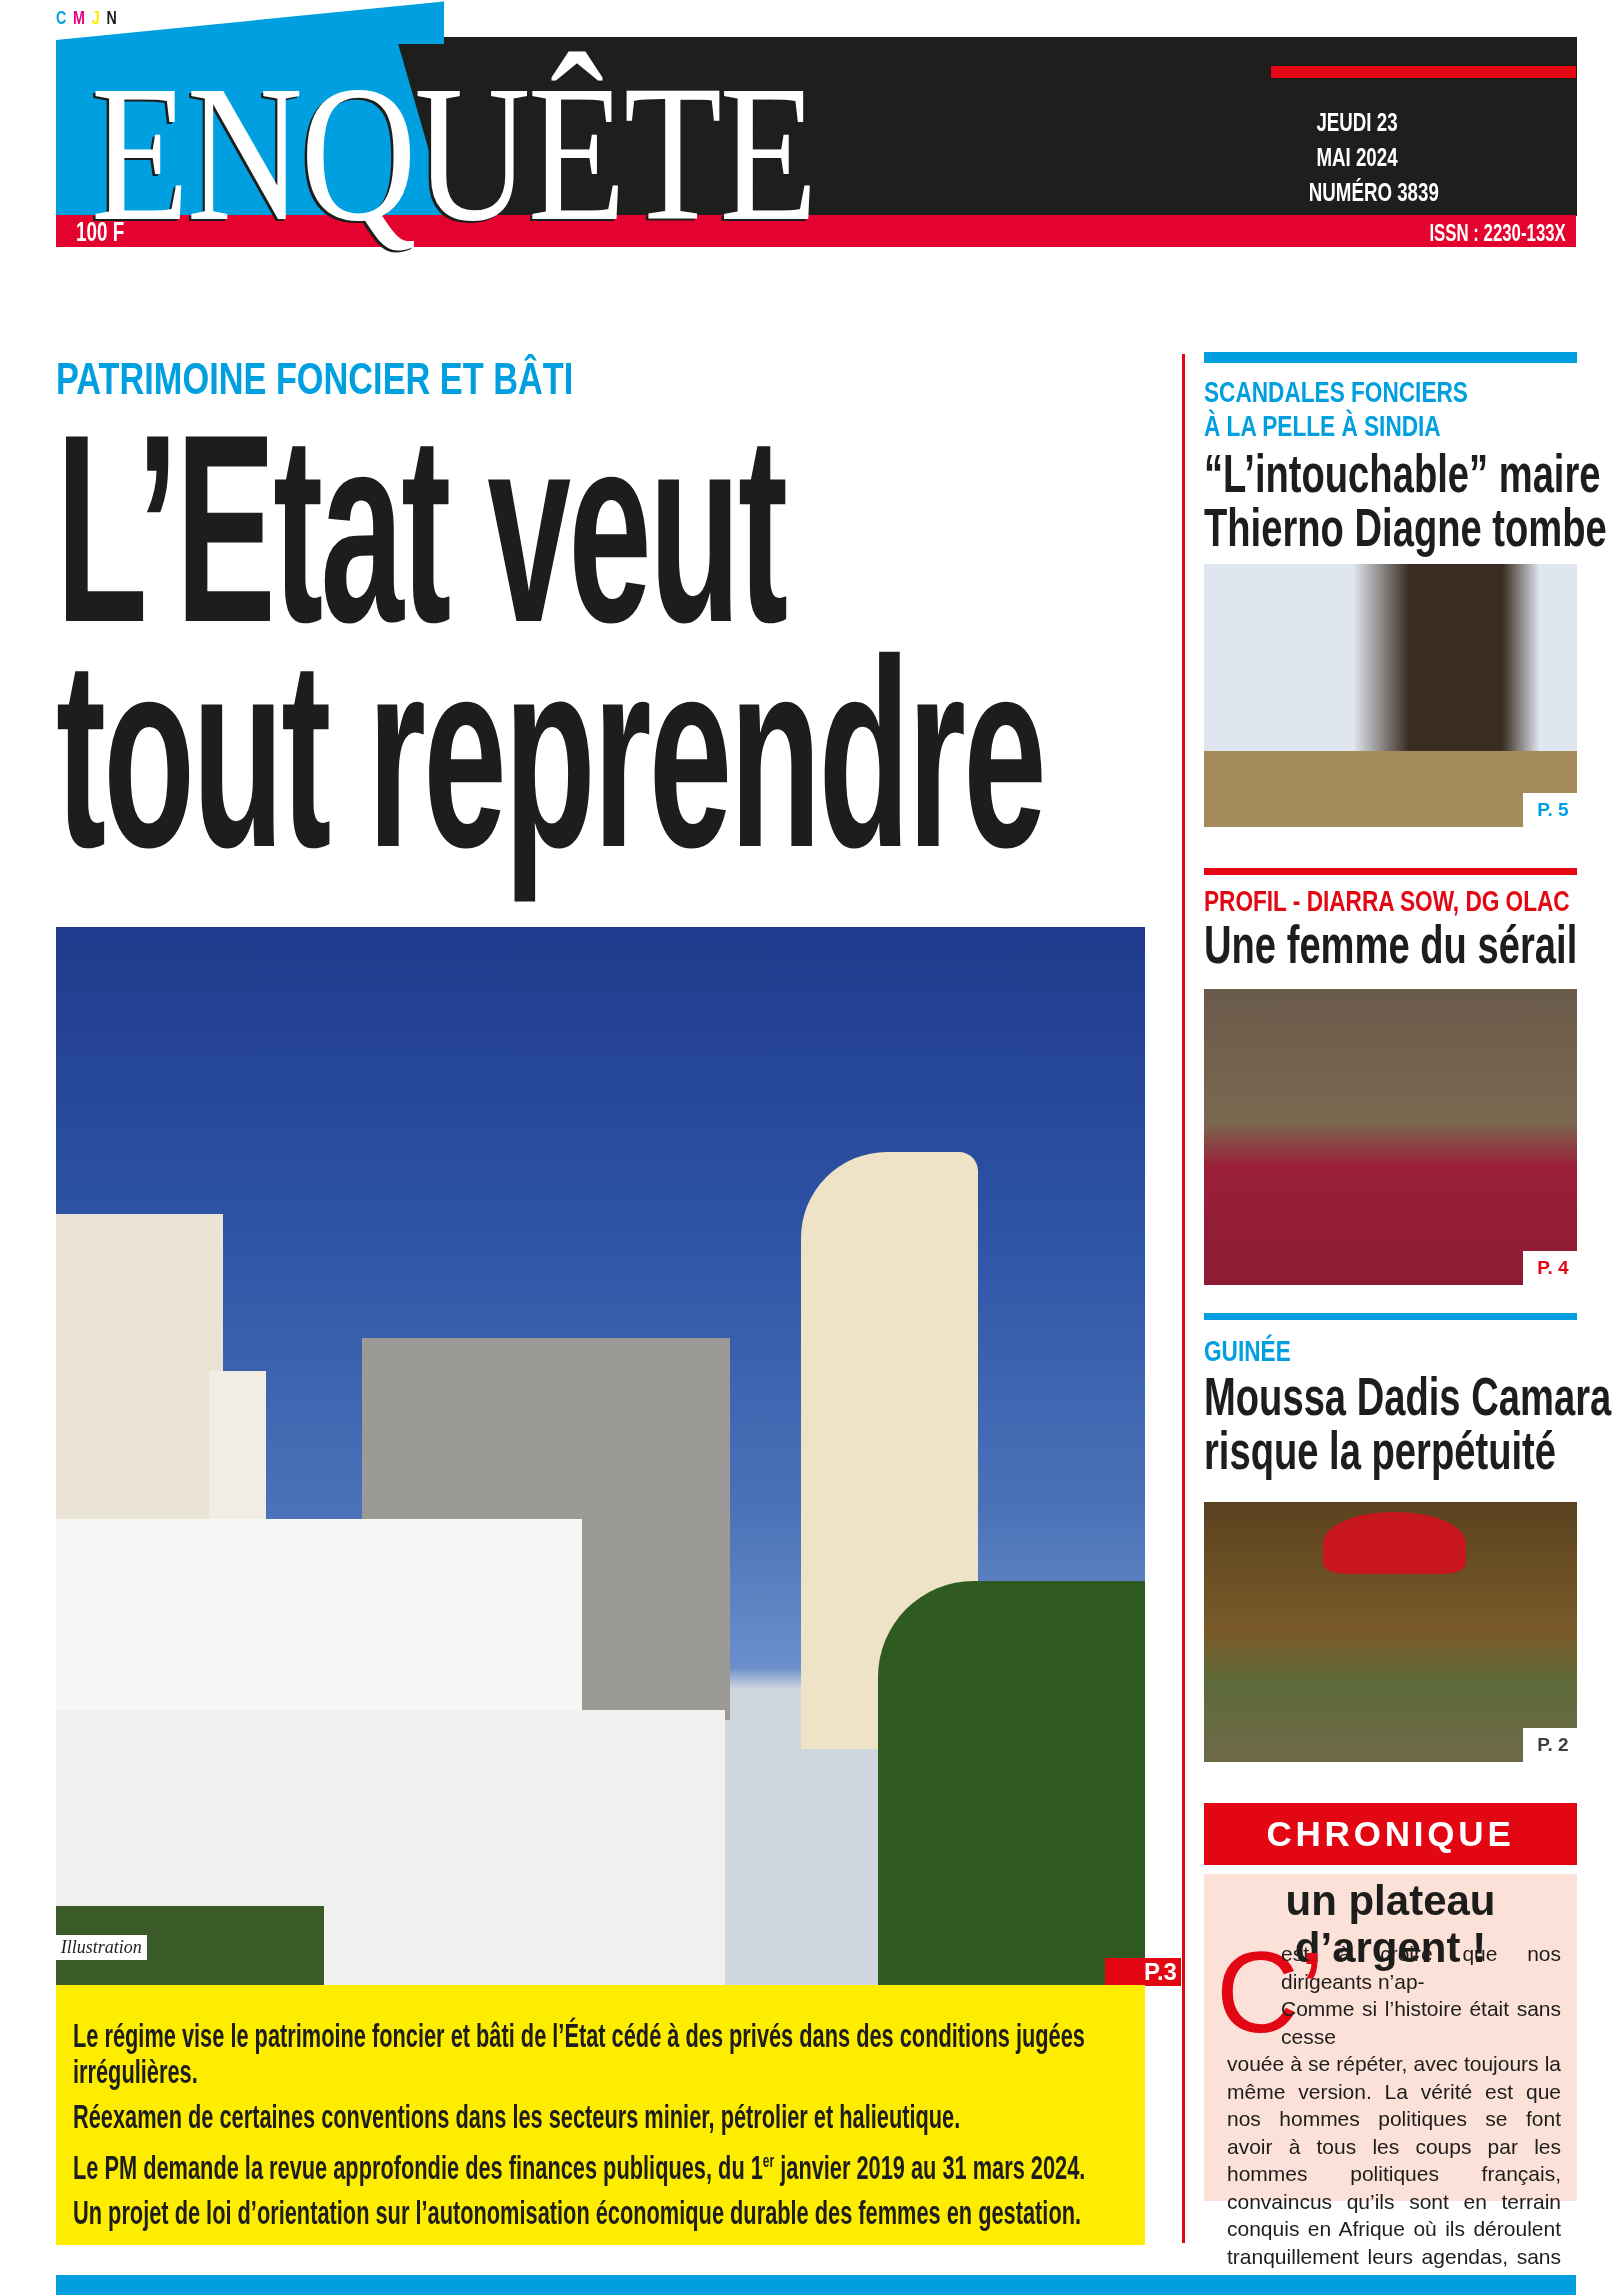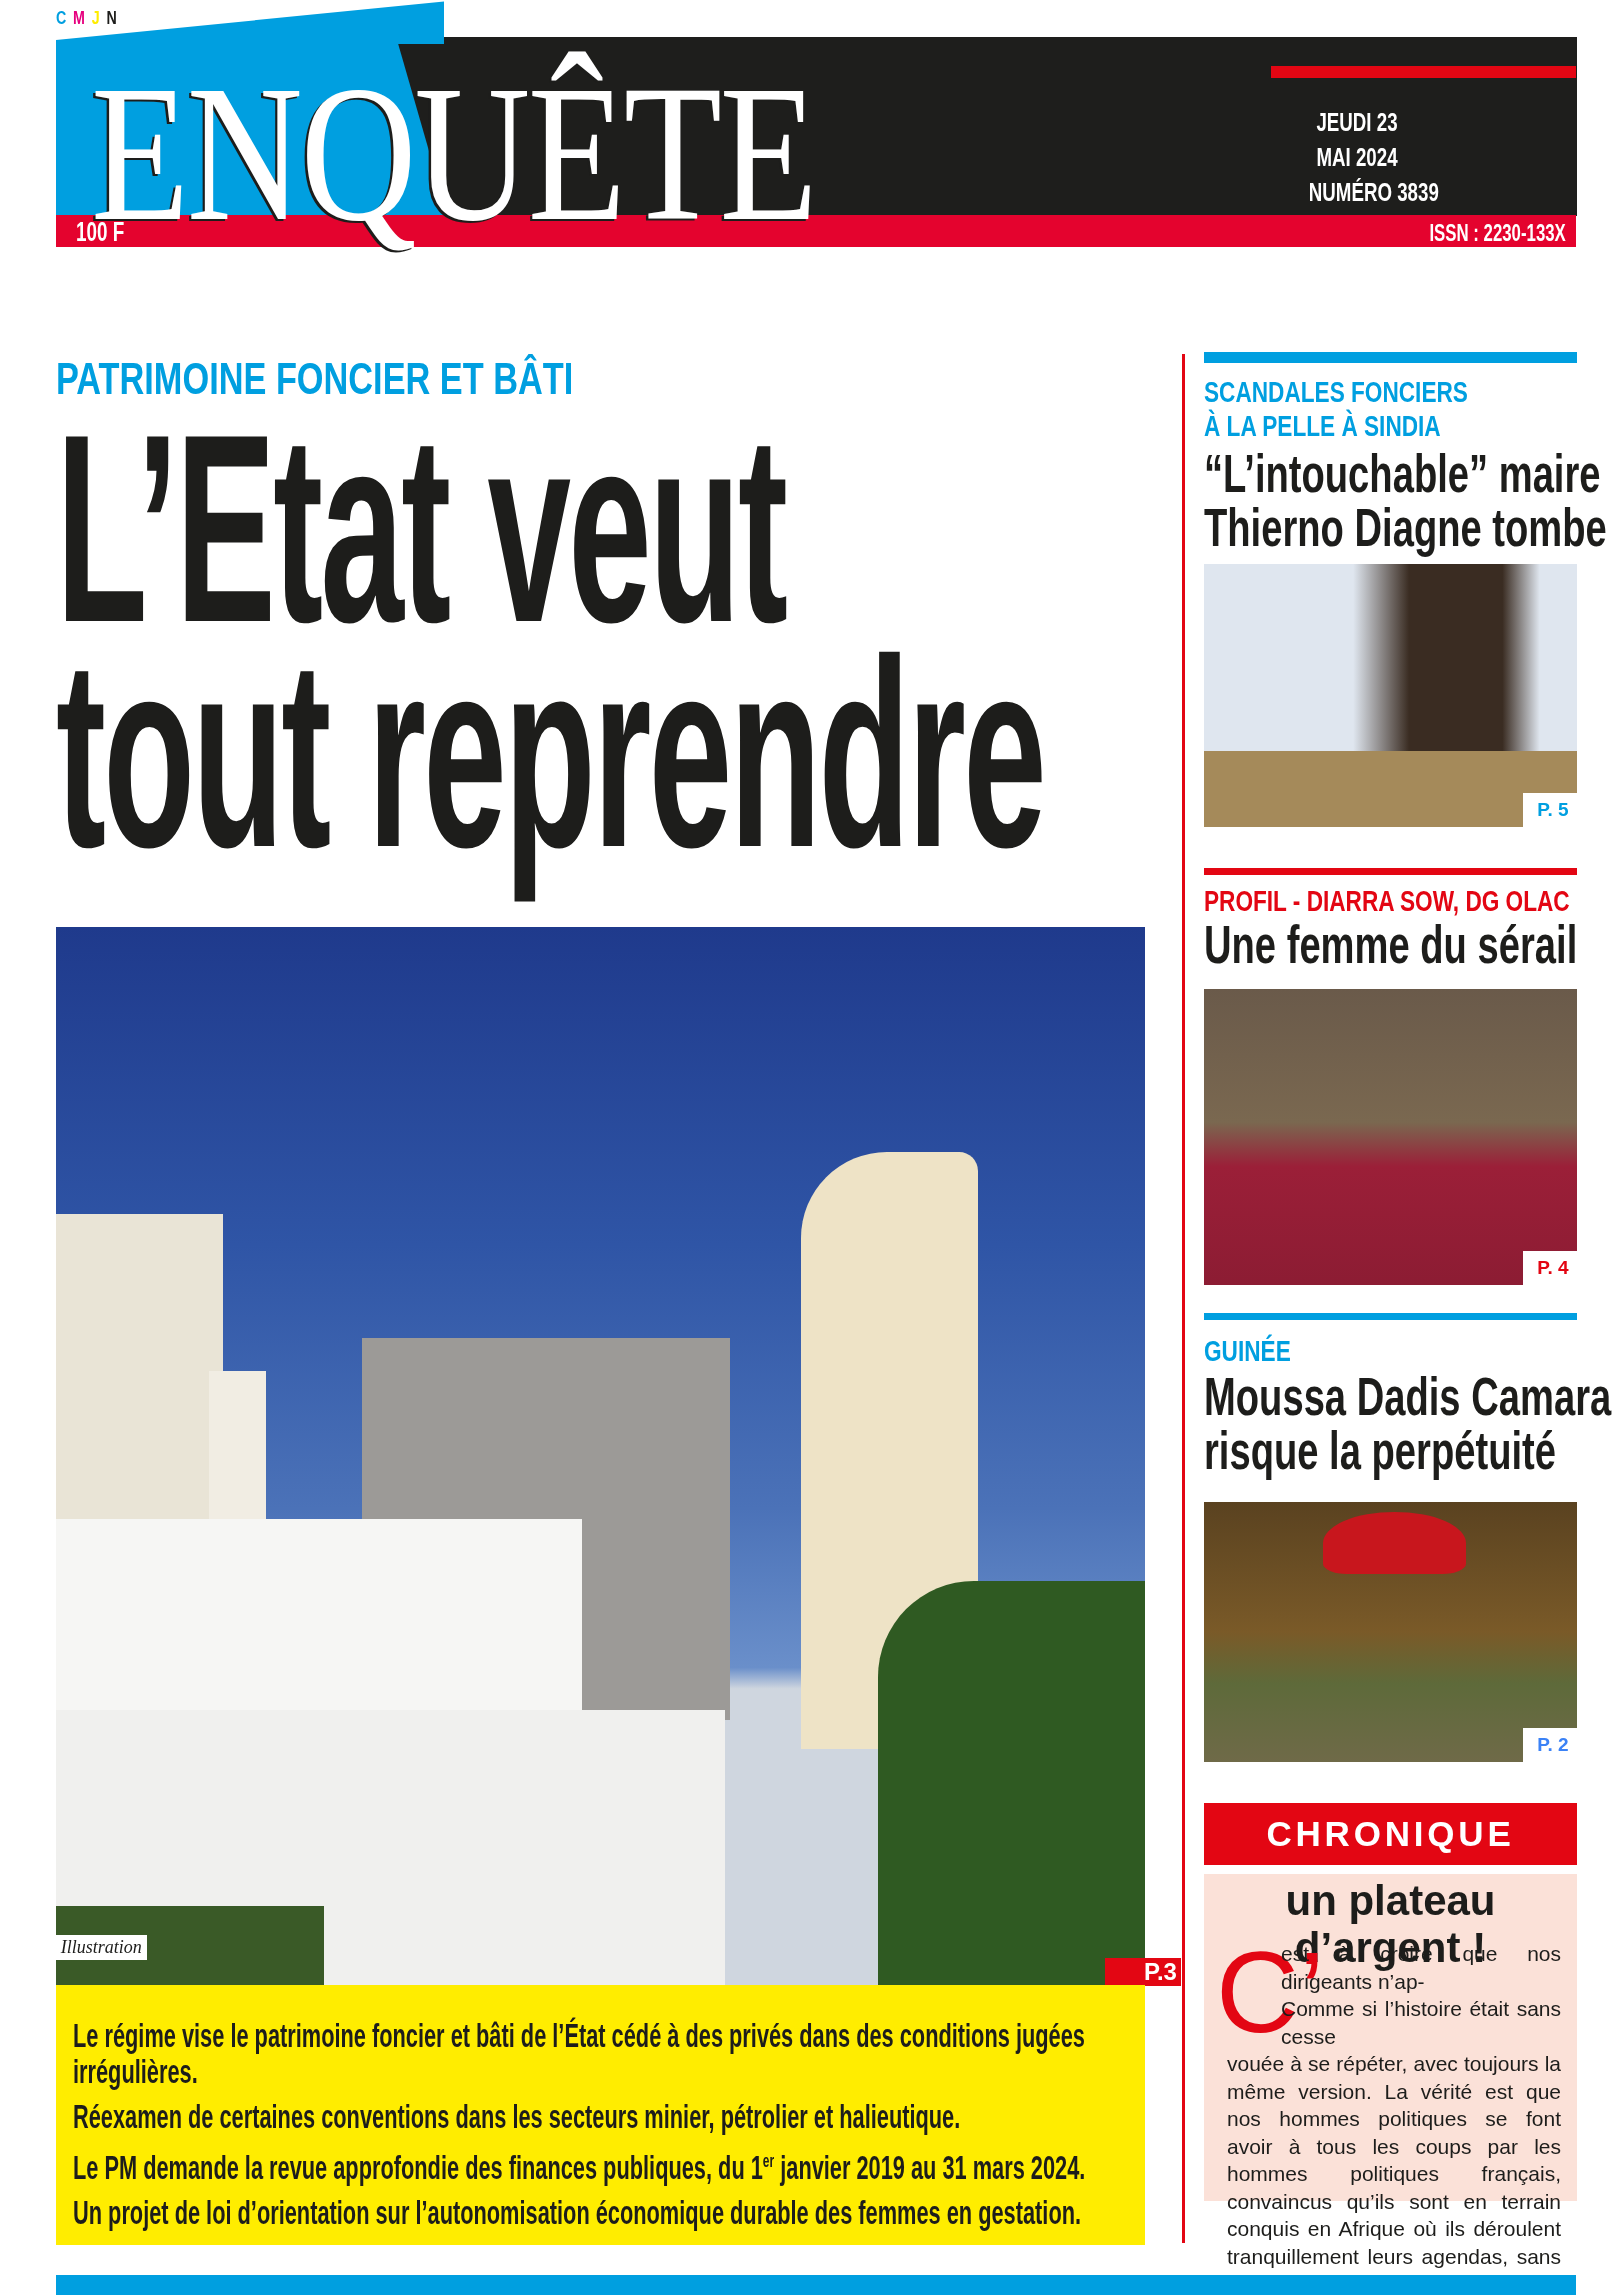--- a/index.html
+++ b/index.html
@@ -130,21 +130,21 @@
 </div>
 
 <div class="abs rc rbar" style="top:1313px;background:#009fe0;height:6.7px;"></div>
 <div class="abs rc rkicker cond" style="top:1334px;color:#009fe0;">GUINÉE</div>
 <div class="abs rc rtitle cond" style="top:1370px;">
   <div>Moussa Dadis Camara</div>
   <div>risque la perpétuité</div>
 </div>
 <div class="abs rc rphoto" style="top:1502px;height:260px;background:linear-gradient(180deg,#5a4220 0%,#7a5a28 50%,#5e6a3a 70%,#6f6a48 100%);">
   <div class="abs" style="left:119px;top:9.6px;width:143px;height:62px;background:#c8161d;border-radius:60% 60% 20% 20%;"></div>
-  <div class="abs rptag cond" style="bottom:0;color:#3b82f6;">P. 2</div>
+  <div class="abs rptag cond" style="bottom:0;color:#404040;">P. 2</div>
 </div>
 
 <div class="abs chron-hdr cond">CHRONIQUE MÉDIA</div>
 <div class="abs chron-box"></div>
 <div class="abs chron-title cond">
   <div>un plateau d’argent !</div>
 </div>
 <div class="abs dropcap">C’</div>
 <div class="abs chron-text cond">
   <span class="indent">est à croire que nos dirigeants n’ap-</span>

